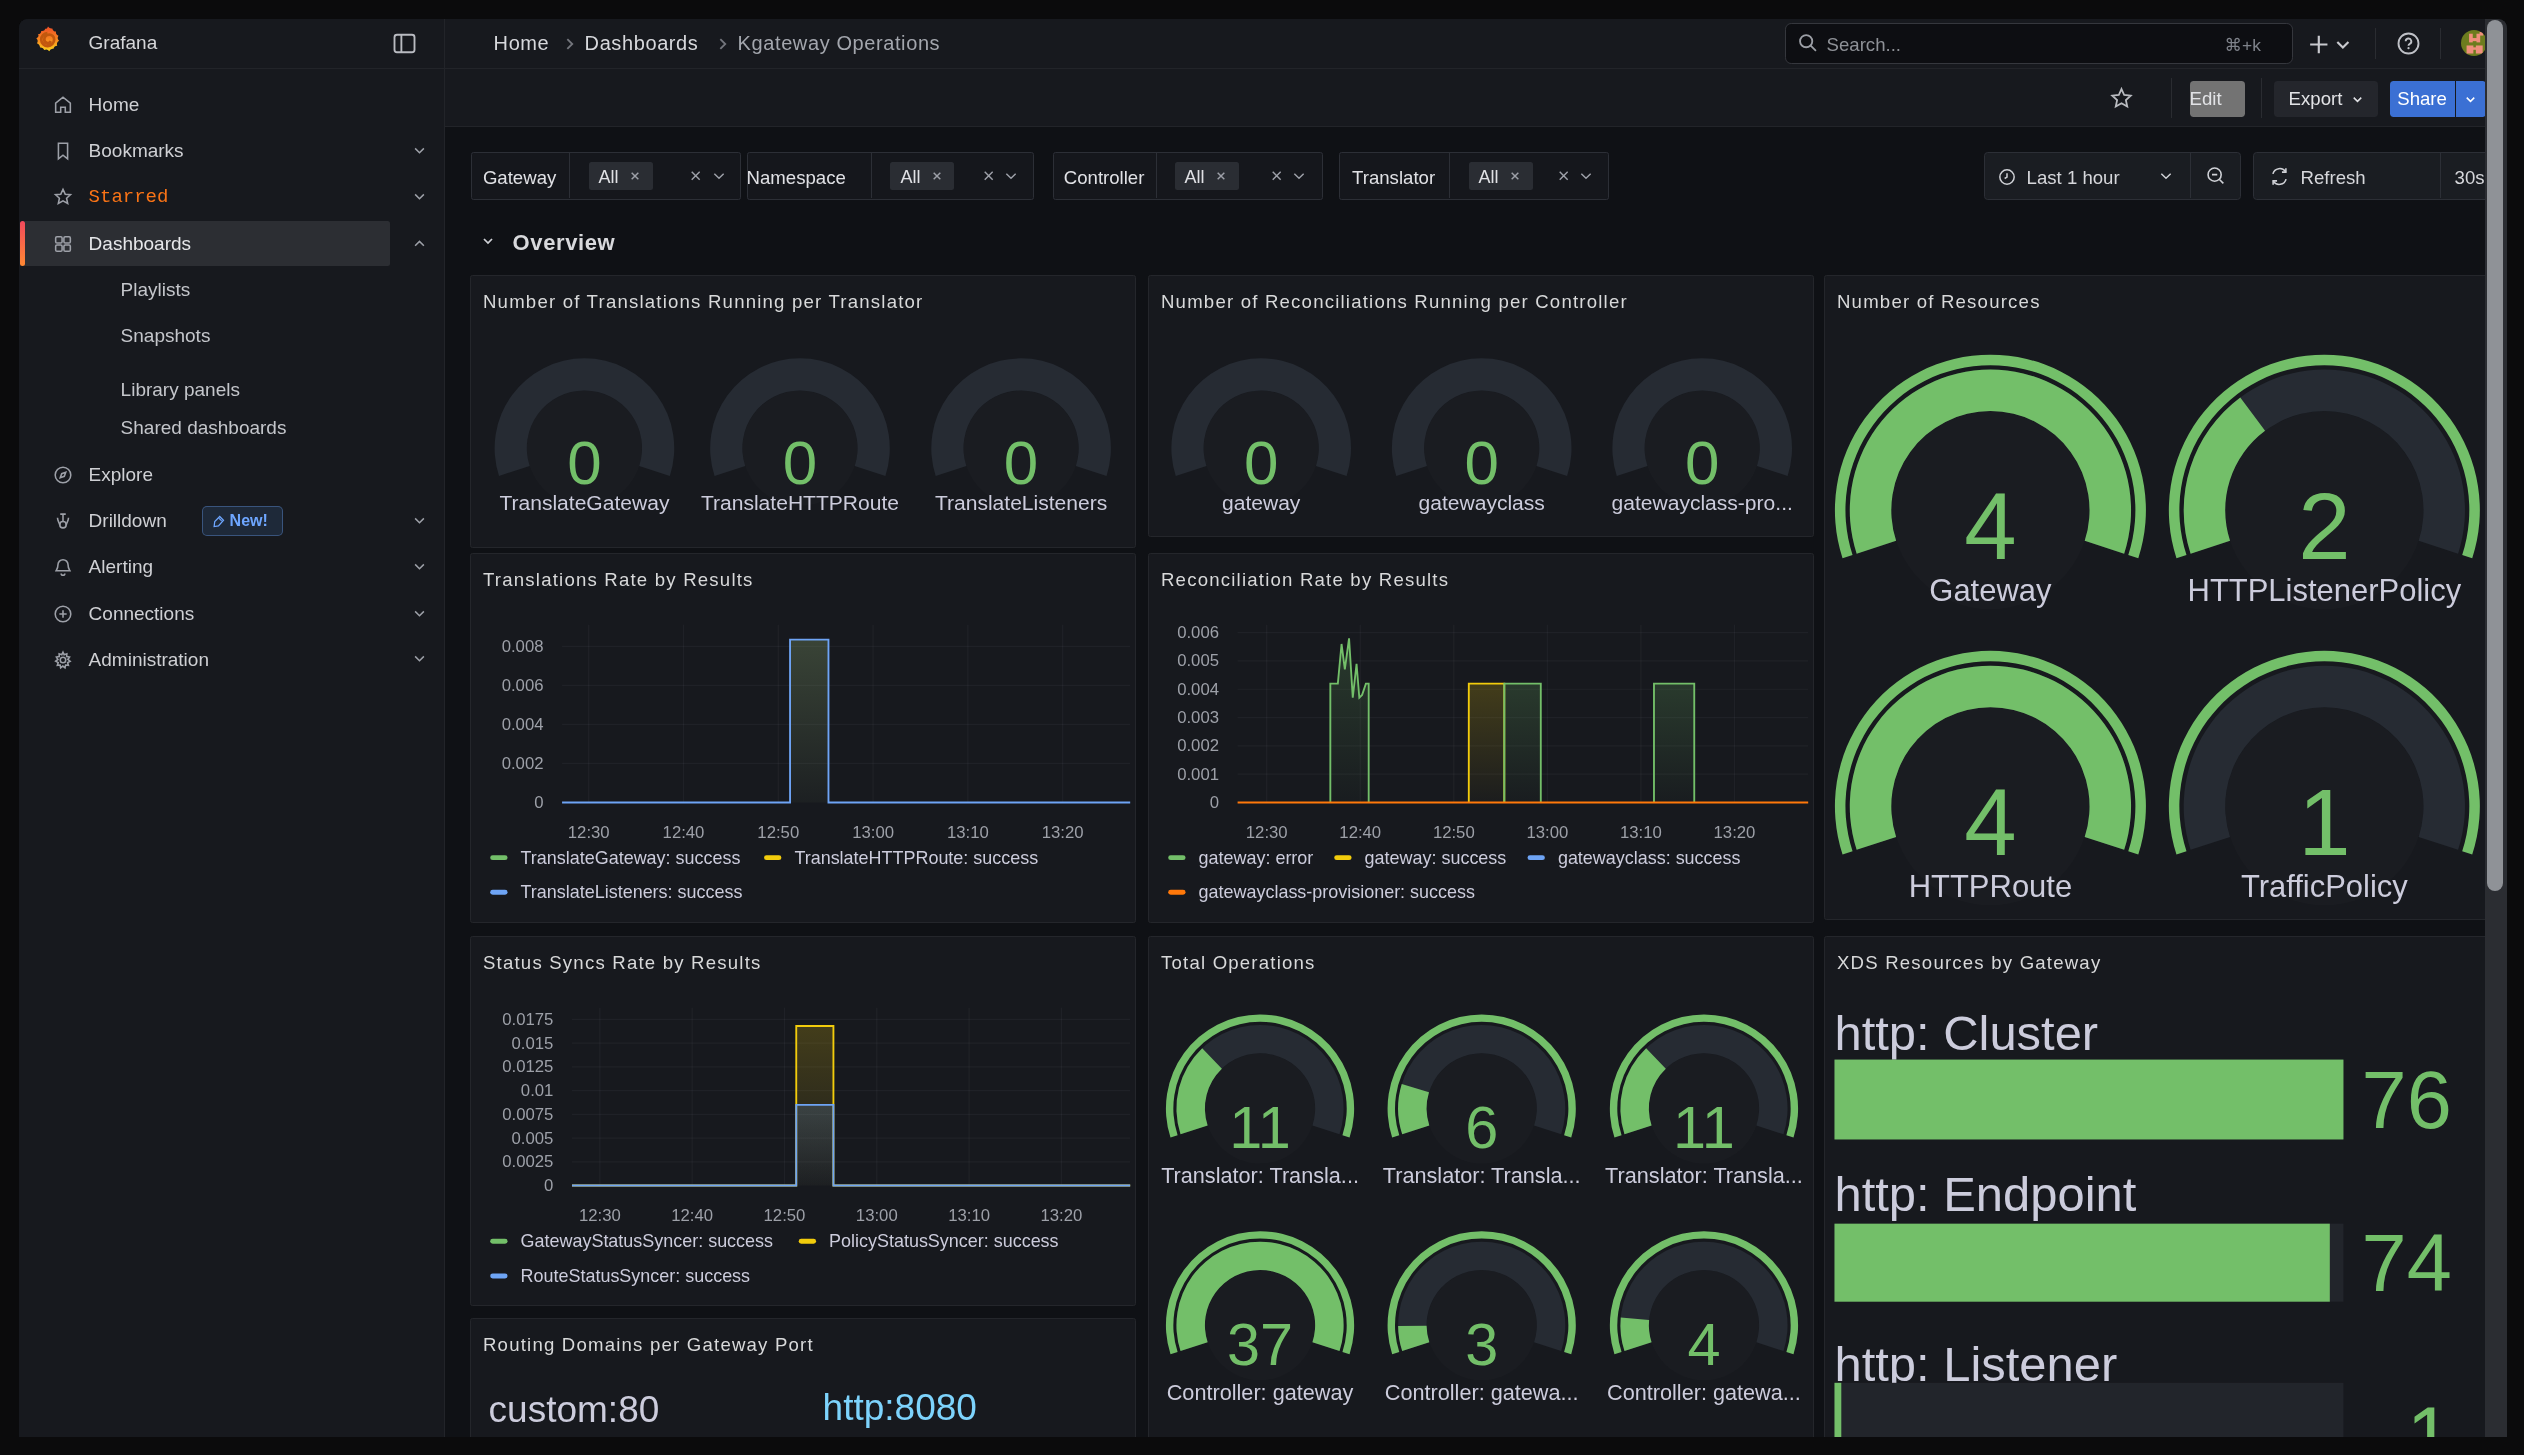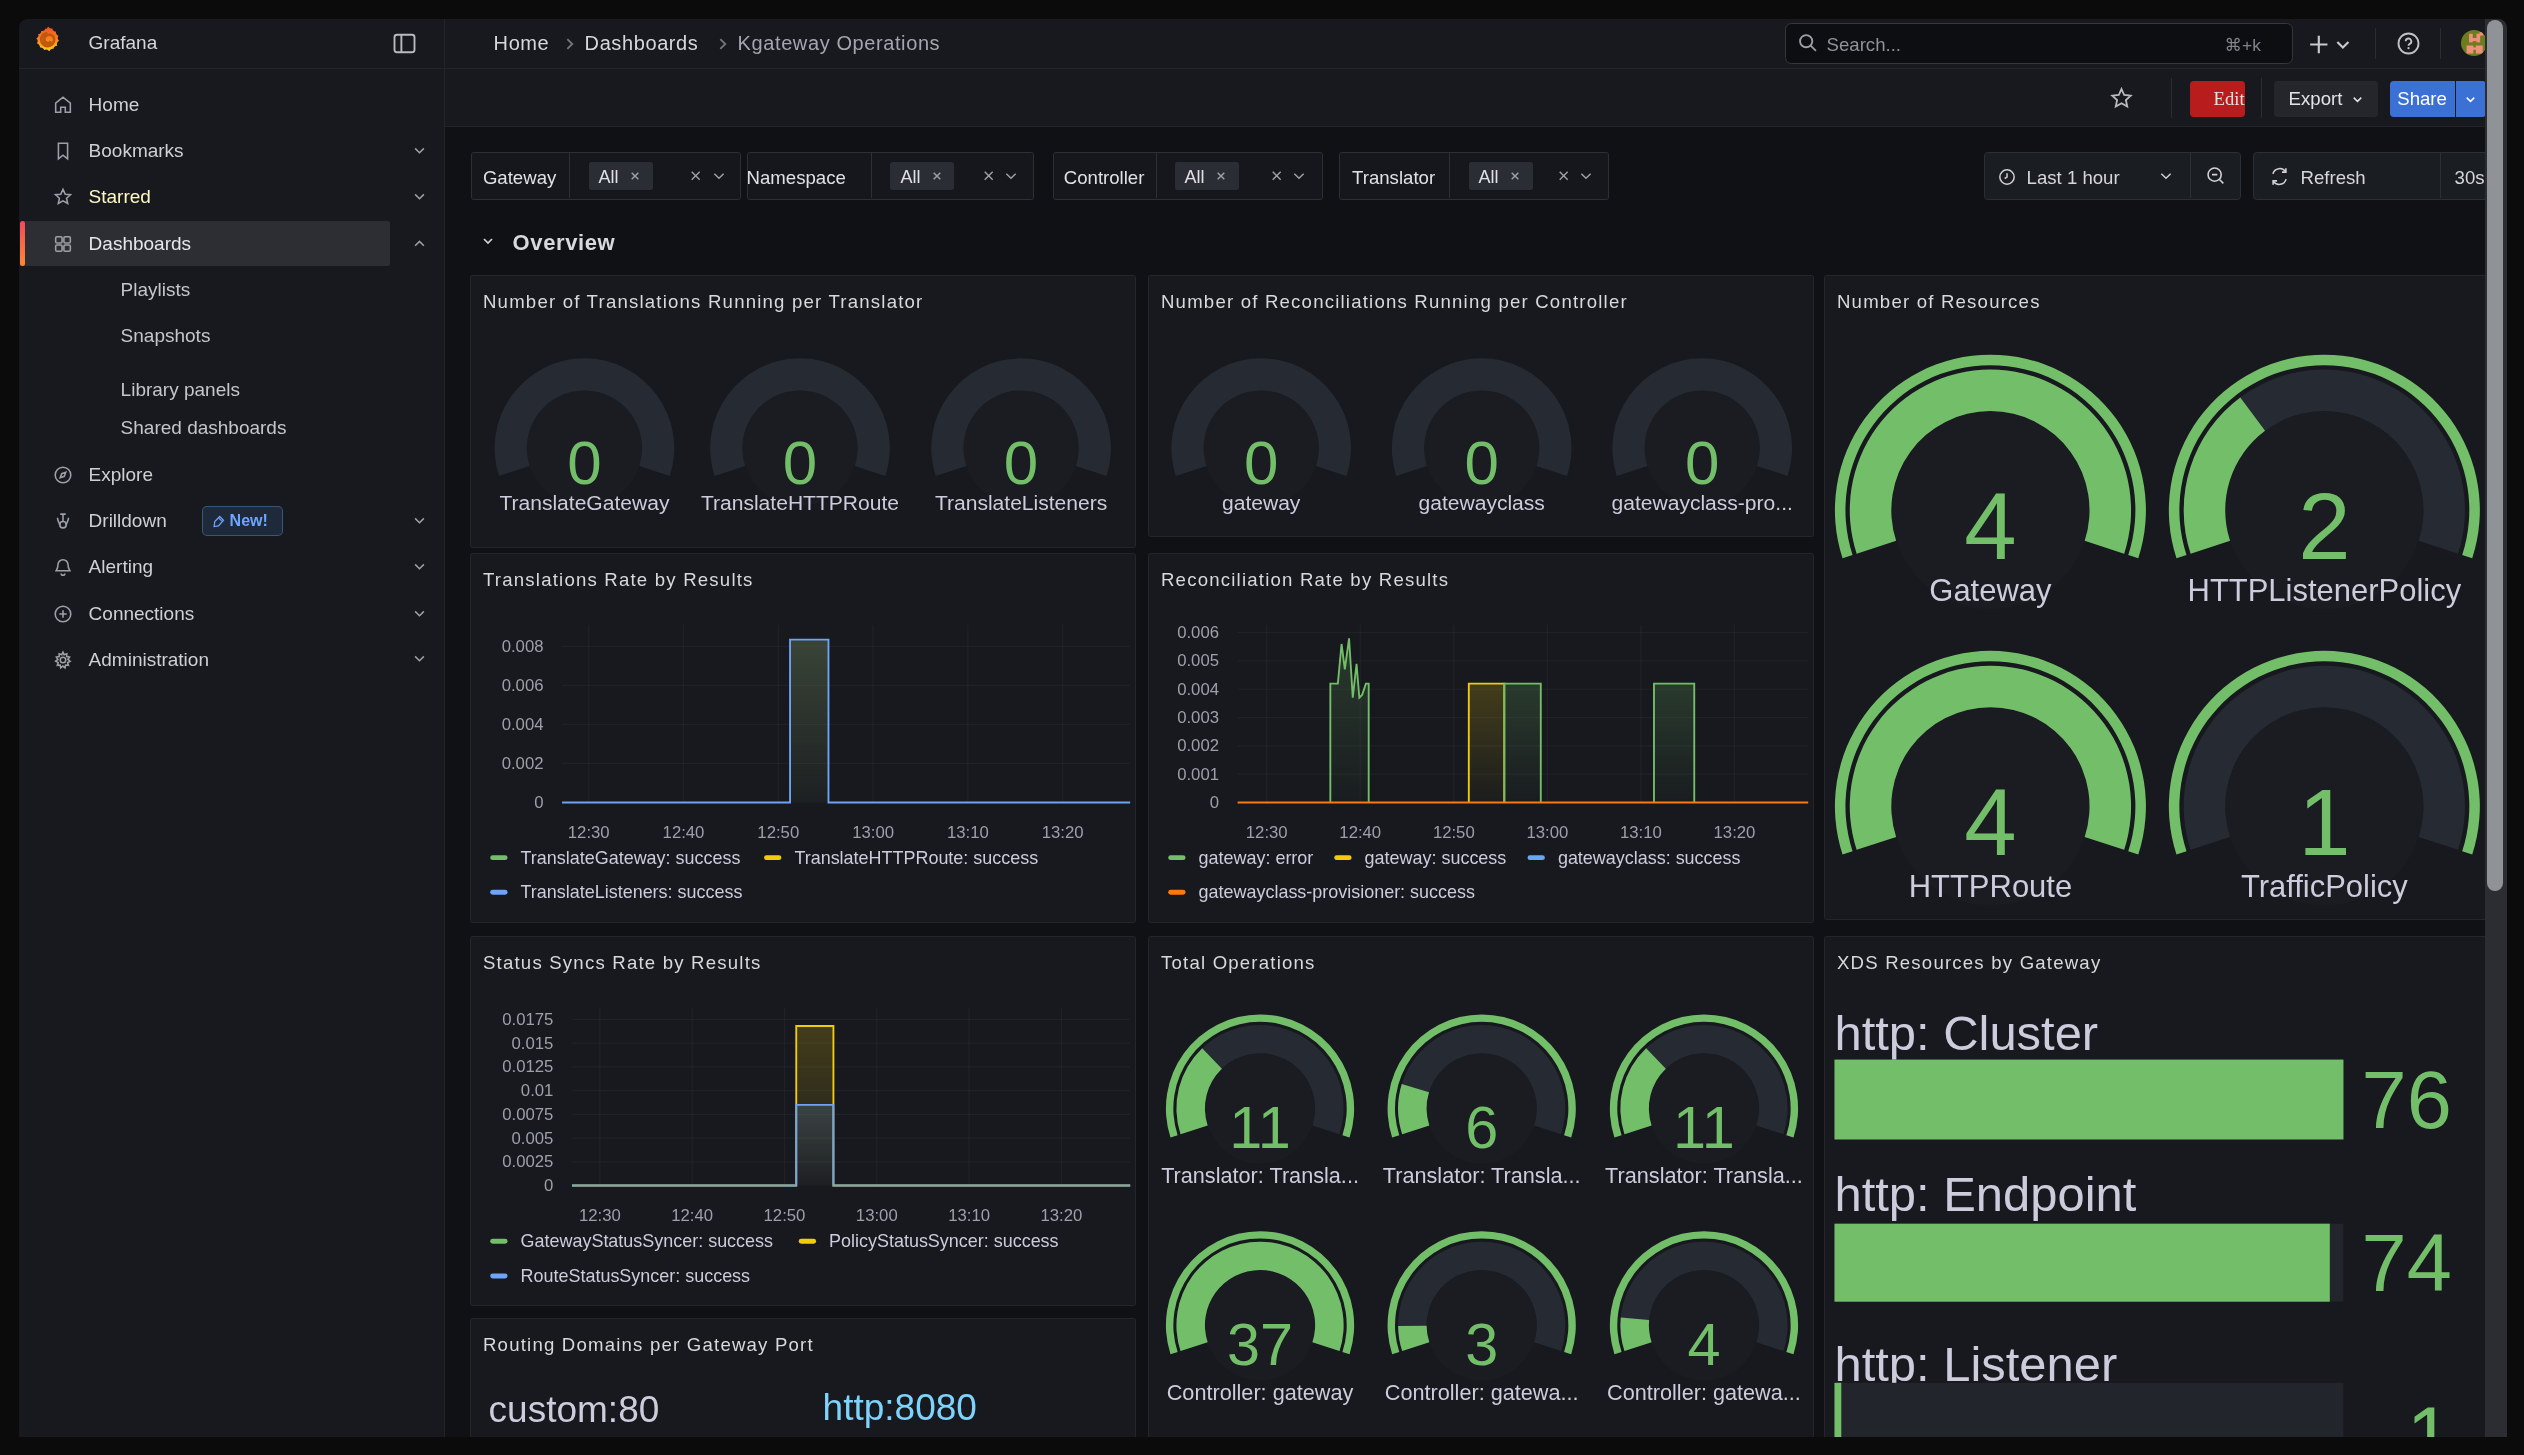--- a/index.html
+++ b/index.html
@@ -103,21 +103,21 @@
 <svg class="abs" style="left:33px;top:121px" width="22" height="22" viewBox="0 0 24 24" fill="none" stroke="#9da0a8" stroke-width="1.7">
       <path d="M7 3.5 H17 V20.5 L12 16.5 L7 20.5 Z"></path>
     </svg>
 <div class="abs" style="left:70px;top:121px;font-size:19px;font-weight:400;color:#cfd0d4;">Bookmarks</div>
 <svg class="abs" style="left:393px;top:125px" width="15" height="15" viewBox="0 0 24 24">
       <path d="M5 7 L12 14 L19 7" stroke="#9da0a8" stroke-width="2.4" fill="none"></path>
     </svg>
 <svg class="abs" style="left:33px;top:167px" width="22" height="22" viewBox="0 0 24 24" fill="none" stroke="#9da0a8" stroke-width="1.7">
       <path d="M12 3.6 L14.4 8.9 L20.2 9.5 L15.9 13.4 L17.1 19.1 L12 16.2 L6.9 19.1 L8.1 13.4 L3.8 9.5 L9.6 8.9 Z"></path>
     </svg>
-<div class="abs" style="left:70px;top:167px;font-size:19px;font-weight:400;color:#fef9c3;">Starred</div>
+<div class="abs" style="left:70px;top:167px;font-size:19px;font-weight:400;color:#f97316;font-family:Liberation Mono, monospace;">Starred</div>
 <svg class="abs" style="left:393px;top:171px" width="15" height="15" viewBox="0 0 24 24">
       <path d="M5 7 L12 14 L19 7" stroke="#9da0a8" stroke-width="2.4" fill="none"></path>
     </svg>
 <div class="abs" style="left:3.1px;top:202px;width:368px;height:45px;background:#2c2e33;border-radius:2.5px;"></div>
 <div class="abs" style="left:1.9px;top:202px;width:5px;height:45px;border-radius:2.5px;background:linear-gradient(#f2495c,#ff8833);"></div>
 <svg class="abs" style="left:33px;top:214px" width="22" height="22" viewBox="0 0 24 24" fill="none" stroke="#9da0a8" stroke-width="1.7">
       <rect x="4" y="4" width="7" height="7" rx="1.4"></rect>
       <rect x="13" y="4" width="7" height="7" rx="1.4"></rect>
       <rect x="4" y="13" width="7" height="7" rx="1.4"></rect>
       <rect x="13" y="13" width="7" height="7" rx="1.4"></rect>
@@ -170,21 +170,21 @@
       <path d="M12 3.5 L13.2 6.2 L16.2 5.2 L16 8.3 L19.1 8.8 L17.3 11.4 L19.8 13.4 L17 14.8 L17.9 17.8 L14.8 17.5 L14.2 20.6 L11.8 18.6 L9.4 20.6 L8.9 17.5 L5.8 17.8 L6.8 14.8 L4 13.3 L6.5 11.4 L4.8 8.8 L7.9 8.3 L7.8 5.2 L10.7 6.2 Z"></path>
     </svg>
 <div class="abs" style="left:70px;top:630px;font-size:19px;font-weight:400;color:#cfd0d4;">Administration</div>
 <svg class="abs" style="left:393px;top:633px" width="15" height="15" viewBox="0 0 24 24">
       <path d="M5 7 L12 14 L19 7" stroke="#9da0a8" stroke-width="2.4" fill="none"></path>
     </svg>
 <svg class="abs" style="left:2089px;top:66px" width="27" height="27" viewBox="0 0 24 24" fill="none" stroke="#b9bbc0" stroke-width="1.6">
       <path d="M12 3.6 L14.4 8.9 L20.2 9.5 L15.9 13.4 L17.1 19.1 L12 16.2 L6.9 19.1 L8.1 13.4 L3.8 9.5 L9.6 8.9 Z"></path>
     </svg>
 <div class="abs" style="left:2152px;top:59px;width:1.2px;height:40px;background:#2a2c31;"></div>
-<div class="abs" style="left:2171px;top:62px;width:55px;height:36px;background:#b91c1c;border-radius:3.7px;text-align:right;line-height:36px;font-size:18.6px;font-weight:500;color:#e2e3e6;font-family:Liberation Serif, serif;">Edit</div>
+<div class="abs" style="left:2171px;top:62px;width:55px;height:36px;background:#737373;border-radius:3.7px;text-align:left;line-height:36px;font-size:18.6px;font-weight:500;color:#e2e3e6;">Edit</div>
 <div class="abs" style="left:2242px;top:59px;width:1.2px;height:40px;background:#2a2c31;"></div>
 <div class="abs" style="left:2255px;top:62px;width:104px;height:36px;background:#24262c;border-radius:3.7px;font-size:18.6px;font-weight:500;color:#e2e3e6;">
       <span style="position:absolute;left:15px;top:7.4px">Export</span>
       <svg style="left:76px;top:11px" width="15" height="15" viewBox="0 0 24 24">
         <path d="M6 9 L12 15 L18 9" stroke="#e2e3e6" stroke-width="2.4" fill="none"></path>
       </svg>
     </div>
 <div class="abs" style="left:2371px;top:62px;width:65px;height:36px;background:#3b70d4;border-radius:3.7px 0 0 3.7px;text-align:center;line-height:36px;font-size:18.6px;font-weight:500;color:#fff;">Share</div>
 <div class="abs" style="left:2437px;top:62px;width:30px;height:36px;background:#3b70d4;border-radius:0 3.7px 3.7px 0;">
       <svg style="left:7.4px;top:11px" width="15" height="15" viewBox="0 0 24 24">

